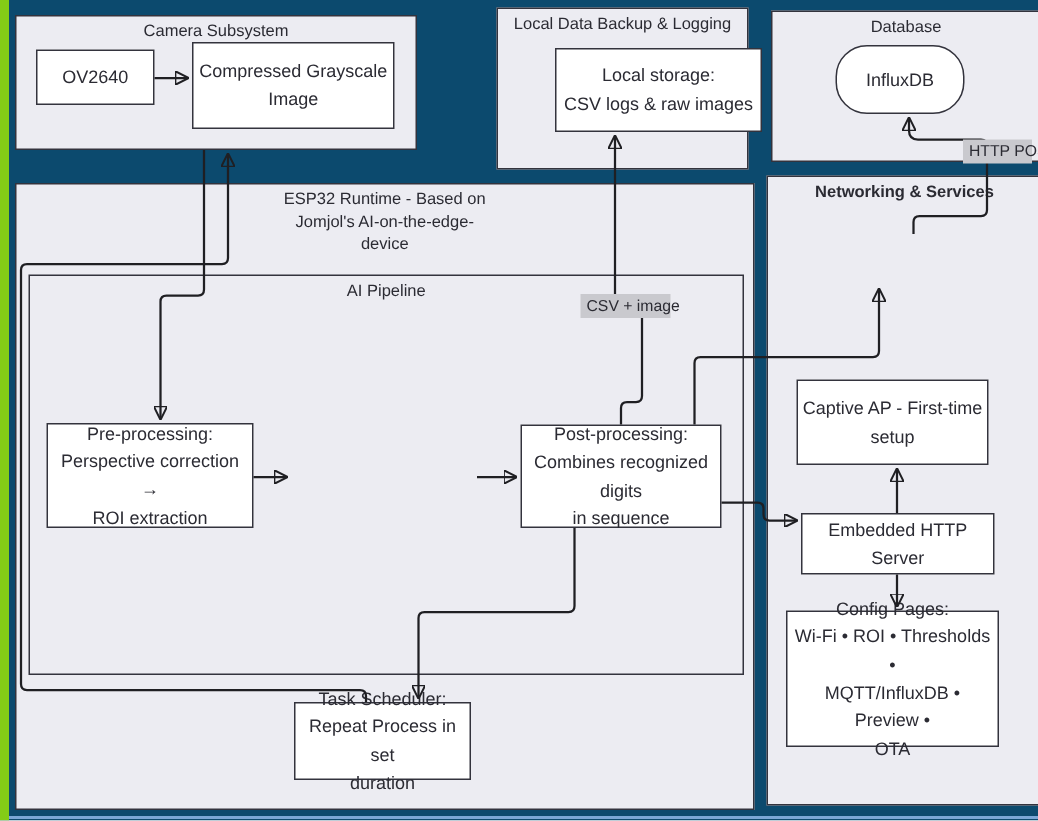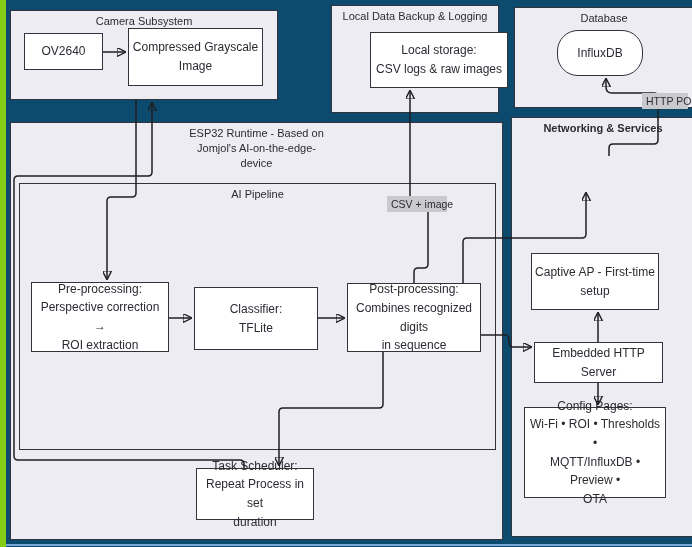--- a/index.html
+++ b/index.html
@@ -110,24 +110,20 @@
   <div class="node" style="left:551px;top:30px;width:86px;height:46px;border-radius:21px;">
     <span class="node-label">InfluxDB</span>
   </div>
 
   <div class="node" style="left:25px;top:282px;width:138px;height:70px;">
     <span class="node-label">Pre-processing:
 Perspective correction →
 ROI extraction</span>
   </div>
 
-  <div class="node" style="left:188px;top:287px;width:124px;height:63px;">
-    <span class="node-label">Classifier:
-TFLite</span>
-  </div>
 
   <div class="node" style="left:341px;top:283px;width:134px;height:69px;">
     <span class="node-label">Post-processing:
 Combines recognized digits
 in sequence</span>
   </div>
 
   <div class="node" style="left:190px;top:468px;width:118px;height:52px;">
     <span class="node-label">Task Scheduler:
 Repeat Process in set

